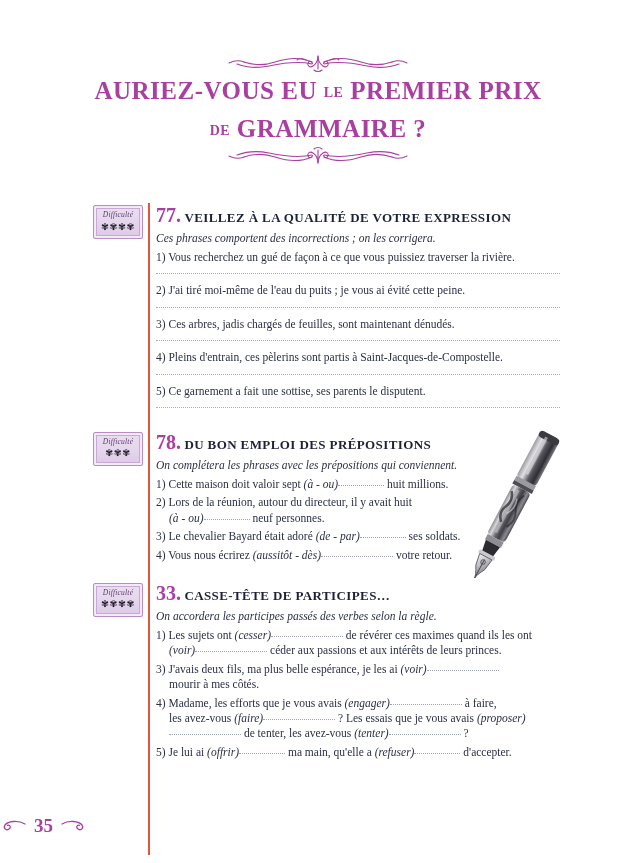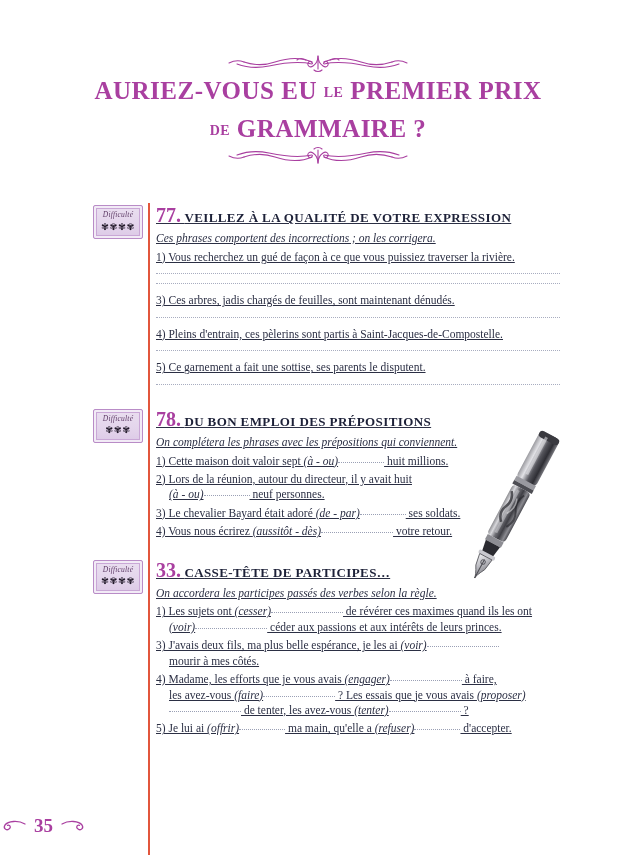--- a/index.html
+++ b/index.html
@@ -70,21 +70,20 @@
     top: 203px;
     width: 620px;
   }
 
   .exercise {
     position: relative;
     display: block;
     padding-left: 156px;
     padding-right: 60px;
     margin-bottom: 2px;
-    text-decoration: underline;
   }
 
   
   .badge {
     position: absolute;
     left: 93px;
     top: 2px;
     width: 48px;
     height: 32px;
     background: linear-gradient(180deg, #eadff0 0%, #e4d5ec 55%, #dcc9e6 100%);
@@ -269,20 +268,21 @@
 
       <h2 class="ex-head">
         <span class="ex-num">77.</span>
         <span class="ex-title">VEILLEZ À LA QUALITÉ DE VOTRE EXPRESSION</span>
       </h2>
       <p class="ex-instruction">Ces phrases comportent des incorrections ; on les corrigera.</p>
 
       <p class="item">1) Vous recherchez un gué de façon à ce que vous puissiez traverser la rivière.</p>
       <div class="answer-line"></div>
 
+      <p class="item">2) J'ai tiré moi-même de l'eau du puits ; je vous ai évité cette peine.</p>
       <div class="answer-line"></div>
 
       <p class="item">3) Ces arbres, jadis chargés de feuilles, sont maintenant dénudés.</p>
       <div class="answer-line"></div>
 
       <p class="item">4) Pleins d'entrain, ces pèlerins sont partis à Saint-Jacques-de-Compostelle.</p>
       <div class="answer-line"></div>
 
       <p class="item">5) Ce garnement a fait une sottise, ses parents le disputent.</p>
       <div class="answer-line"></div>

